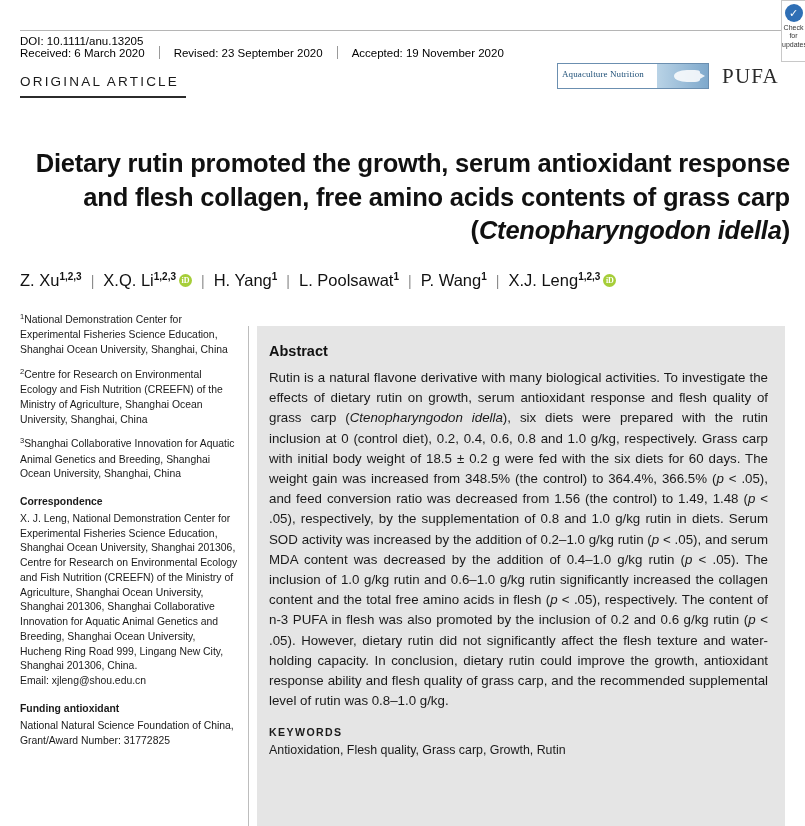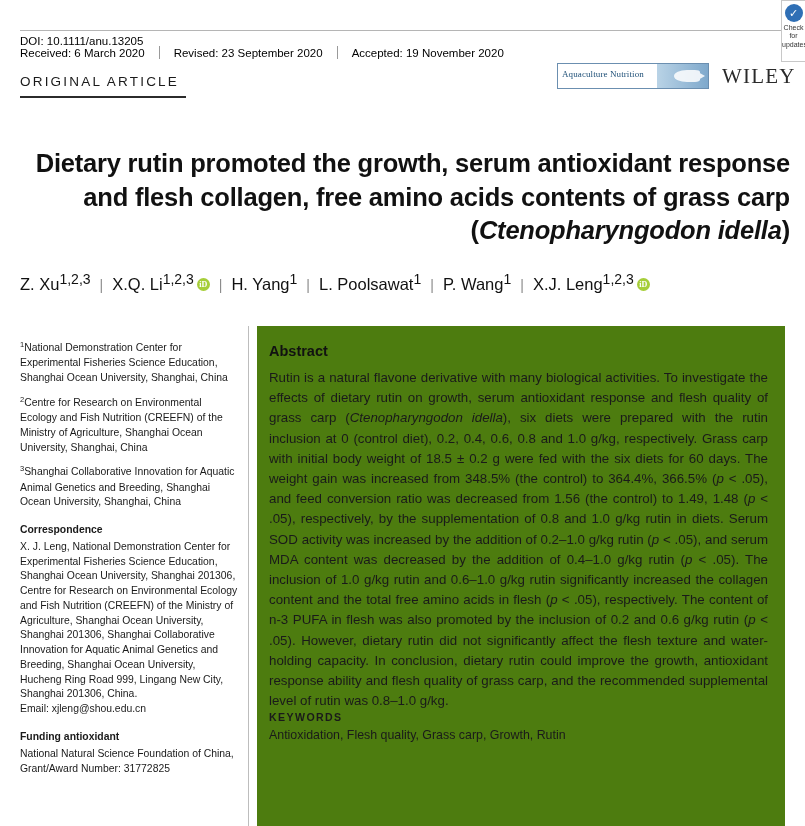--- a/index.html
+++ b/index.html
@@ -155,22 +155,23 @@
   .authors {
     position: absolute;
     top: 268px;
     left: 20px;
     width: 770px;
     font-size: 16.5px;
     color: #111;
     line-height: 1.5;
   }
   .authors sup {
-    font-size: 14px;
+    font-size: 10px;
     vertical-align: super;
+    font-weight: bold;
   }
   .authors .bar {
     color: #8c8c8c;
     margin: 0 9px;
     font-size: 14px;
   }
   .orcid {
     display: inline-block;
     width: 13px;
     height: 13px;
@@ -190,21 +191,21 @@
     color: #ffffff;
     text-align: center;
     line-height: 13px;
     font-family: "Liberation Serif", serif;
     font-weight: bold;
   }
 
   
   .left-col {
     position: absolute;
-    top: 340px;
+    top: 312px;
     left: 20px;
     width: 218px;
     font-size: 10.4px;
     line-height: 1.42;
     color: #1a1a1a;
   }
   .left-col .aff {
     margin-bottom: 9px;
   }
   .left-col sup {
@@ -230,38 +231,39 @@
     background: #bdbdbd;
   }
 
   
   .abstract-box {
     position: absolute;
     top: 326px;
     left: 257px;
     width: 528px;
     min-height: 500px;
-    background: #4d7c0f;
+    background: #e5e5e5;
     padding: 17px 17px 0 12px;
     box-sizing: border-box;
   }
   .abstract-title {
     font-size: 14.5px;
     font-weight: bold;
     color: #111;
     margin-bottom: 9px;
   }
   .abstract-text {
     font-size: 13.3px;
     line-height: 1.52;
     text-align: justify;
     color: #1a1a1a;
   }
   .abstract-text .it { font-style: italic; }
   .keywords-head {
+    margin-top: 15px;
     font-size: 10.6px;
     font-weight: bold;
     letter-spacing: 1.4px;
     color: #1a1a1a;
   }
   .keywords-body {
     margin-top: 5px;
     font-size: 12.4px;
     color: #1a1a1a;
   }
@@ -319,21 +321,21 @@
   <div class="doi">DOI: 10.1111/anu.13205</div>
 
   <div class="article-type">ORIGINAL ARTICLE</div>
   <div class="article-type-rule"></div>
 
   <div class="logo-block">
     <div class="journal-logo">
       <span class="jl-text">Aquaculture Nutrition</span>
       <span class="fish"></span>
     </div>
-    <div class="wiley">WILEY</div>
+    <div class="wiley">PUFA</div>
   </div>
 
   <div class="check-updates">
     <div class="cu-mark"></div>
     <div>Check for</div>
     <div>updates</div>
   </div>
 
   <h1 class="title">
     <span>Dietary rutin promoted the growth, serum antioxidant response and flesh collagen, free amino acids contents of grass carp (</span><span class="it">Ctenopharyngodon idella</span><span>)</span>

